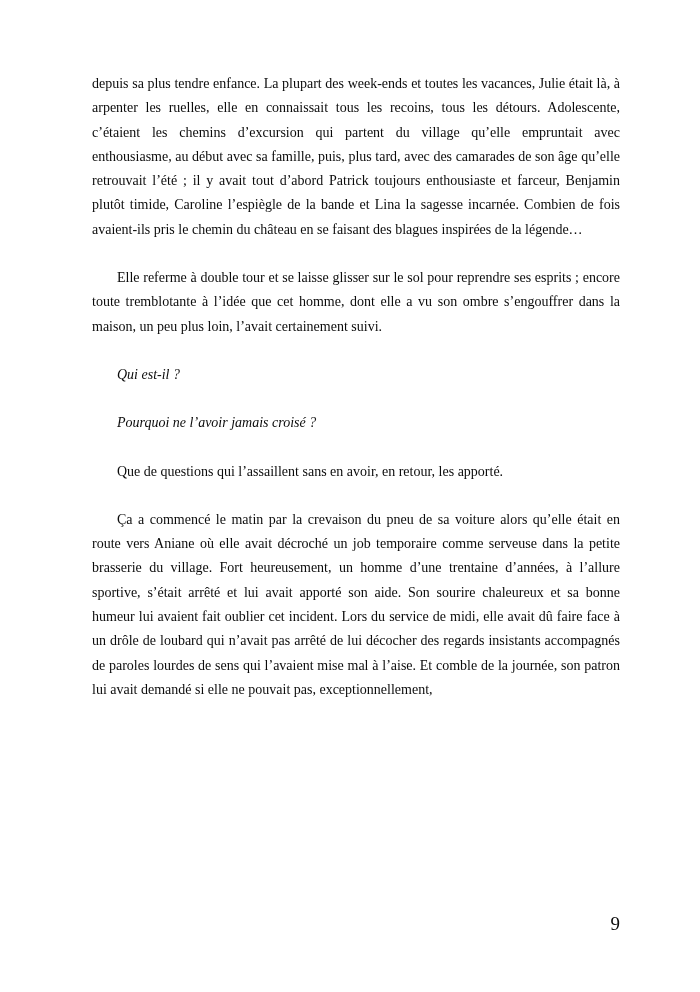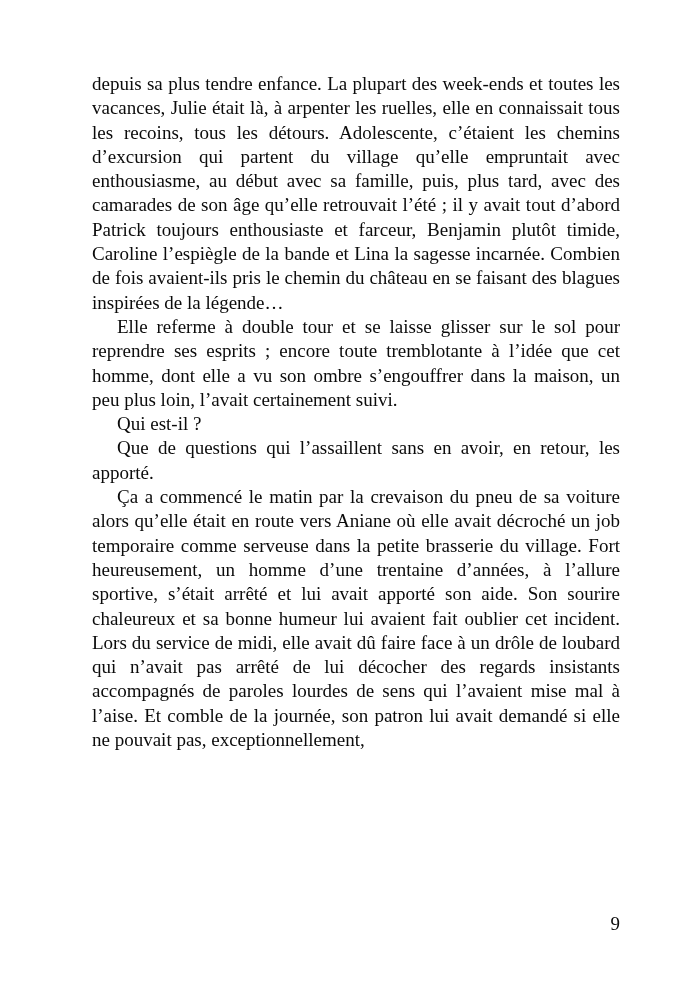--- a/index.html
+++ b/index.html
@@ -14,50 +14,53 @@
     background: #ffffff;
     overflow: hidden;
     font-family: "Liberation Serif", "DejaVu Serif", serif;
   }
   .text-block {
     position: absolute;
     left: 92px;
     top: 72px;
     width: 528px;
     color: #0b0b0b;
-    font-size: 19px;
+    font-size: 14px;
     line-height: 24.3px;
     text-align: justify;
     text-justify: inter-word;
   }
   .text-block p.para {
     margin: 0;
     padding: 0;
   }
   .text-block p.indent {
     text-indent: 25px;
+    margin-top: 24px;
   }
   .text-block p.italic {
+    font-style: italic;
   }
   .page-number {
     position: absolute;
     left: 92px;
     top: 912px;
     width: 528px;
     text-align: right;
     color: #0b0b0b;
     font-size: 18.9px;
     line-height: 24.3px;
   }
 </style>
 </head>
 <body>
 
 <div class="book-page">
   <div class="text-block" id="text-block">
       <p class="para">depuis sa plus tendre enfance. La plupart des week-ends et toutes les vacances, Julie était là, à arpenter les ruelles, elle en connaissait tous les recoins, tous les détours. Adolescente, c’étaient les chemins d’excursion qui partent du village qu’elle empruntait avec enthousiasme, au début avec sa famille, puis, plus tard, avec des camarades de son âge qu’elle retrouvait l’été&nbsp;; il y avait tout d’abord Patrick toujours enthousiaste et farceur, Benjamin plutôt timide, Caroline l’espiègle de la bande et Lina la sagesse incarnée. Combien de fois avaient-ils pris le chemin du château en se faisant des blagues inspirées de la légende…</p>
       <p class="para indent">Elle referme à double tour et se laisse glisser sur le sol pour reprendre ses esprits&nbsp;; encore toute tremblotante à l’idée que cet homme, dont elle a vu son ombre s’engouffrer dans la maison, un peu plus loin, l’avait certainement suivi.</p>
       <p class="para indent italic">Qui est-il&nbsp;?</p>
+      <p class="para indent italic">Pourquoi ne l’avoir jamais croisé&nbsp;?</p>
       <p class="para indent">Que de questions qui l’assaillent sans en avoir, en retour, les apporté.</p>
       <p class="para indent">Ça a commencé le matin par la crevaison du pneu de sa voiture alors qu’elle était en route vers Aniane où elle avait décroché un job temporaire comme serveuse dans la petite brasserie du village. Fort heureusement, un homme d’une trentaine d’années, à l’allure sportive, s’était arrêté et lui avait apporté son aide. Son sourire chaleureux et sa bonne humeur lui avaient fait oublier cet incident. Lors du service de midi, elle avait dû faire face à un drôle de loubard qui n’avait pas arrêté de lui décocher des regards insistants accompagnés de paroles lourdes de sens qui l’avaient mise mal à l’aise. Et comble de la journée, son patron lui avait demandé si elle ne pouvait pas, exceptionnellement,</p>
     </div>
   <div class="page-number">9</div>
 </div>
 
 </body></html>

